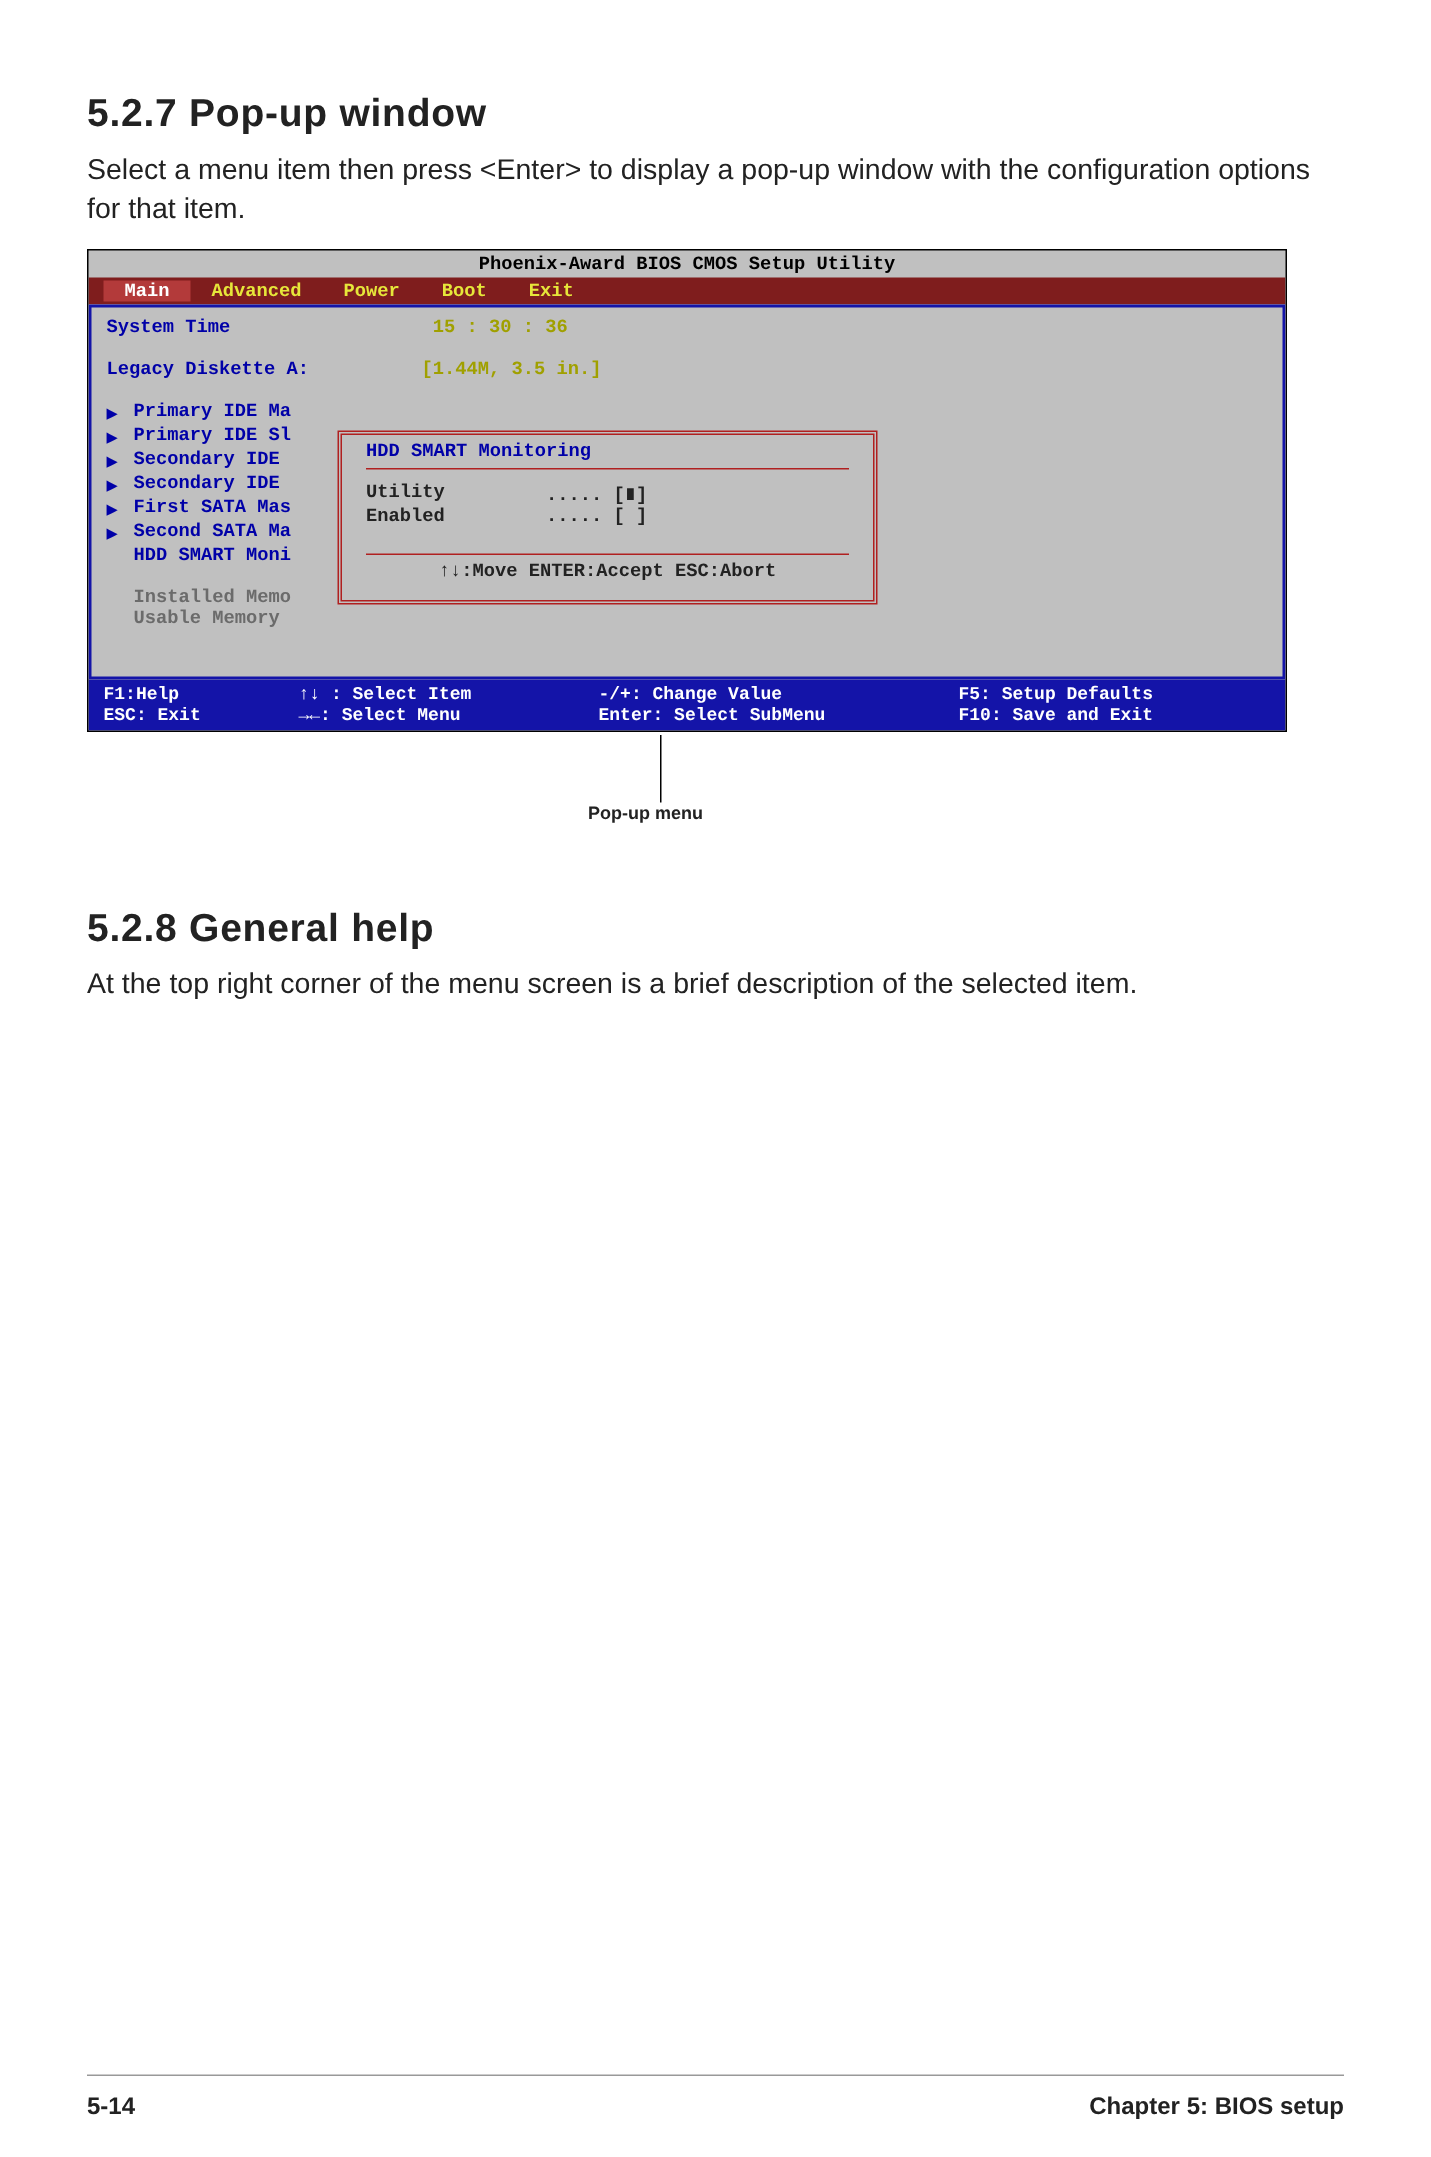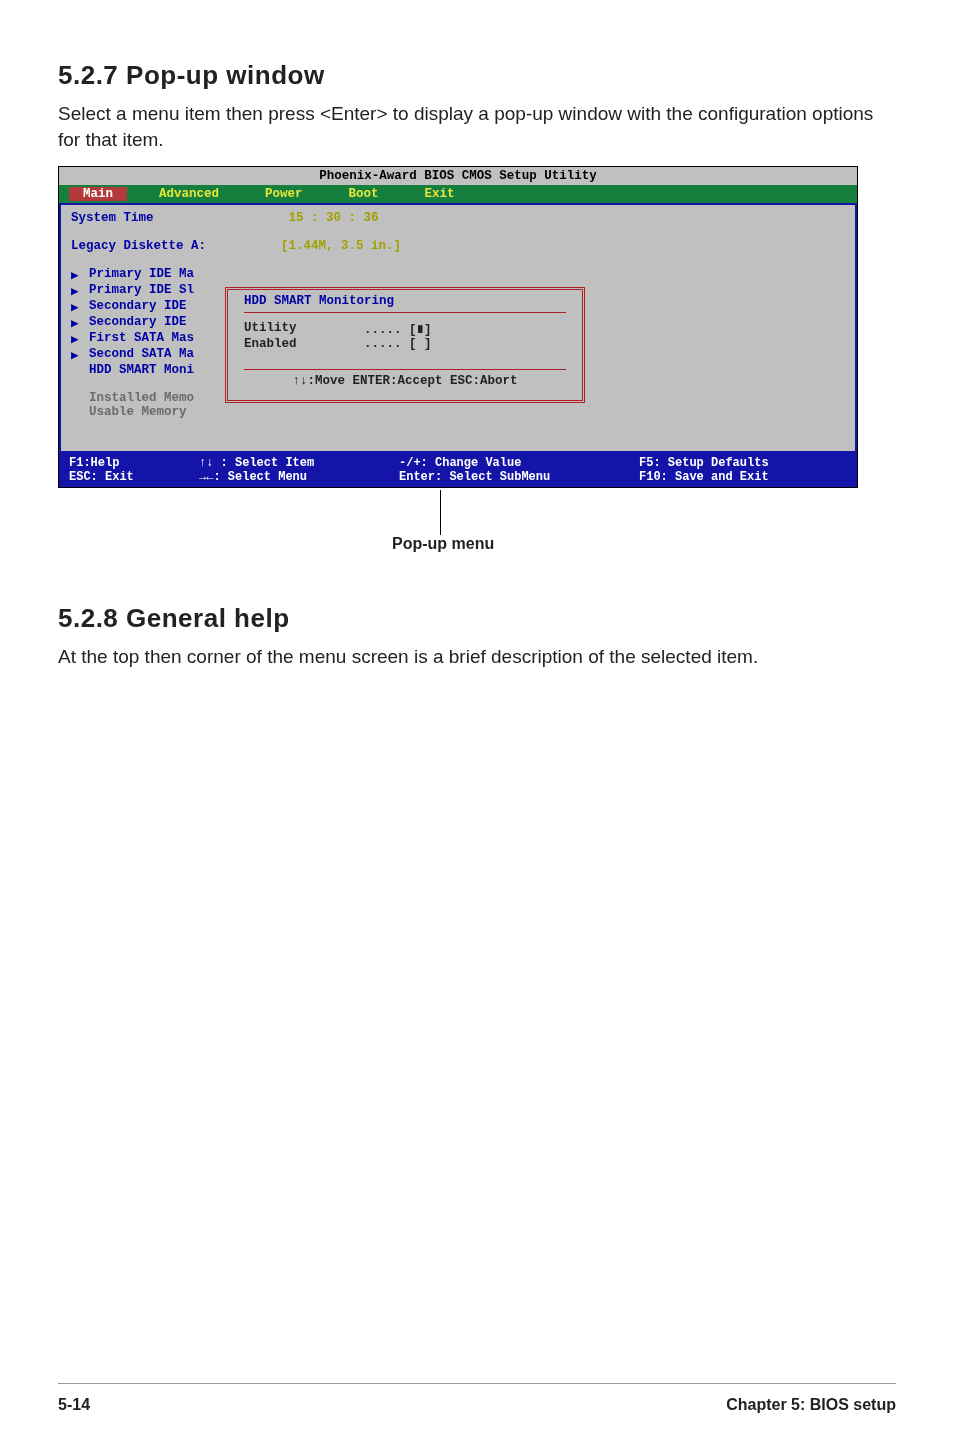--- a/index.html
+++ b/index.html
@@ -34,24 +34,23 @@
     font-weight: bold;
     overflow: hidden;
   }
   .bios-title {
     text-align: center;
     padding: 2px 0;
     color: #000;
   }
   .bios-menubar {
     display: flex;
-    background: #15803d;
+    background: #7f1d1d;
     color: #e6e63a;
     padding: 2px 10px;
-    gap: 18px;
   }
   .bios-menubar span { padding: 0 14px; }
   .bios-menubar .active {
     background: #b33a3a;
     color: #fff;
   }
   .bios-body {
     display: flex;
     background: #c0c0c0;
     border-top: 2px solid #1414a8;
@@ -128,21 +127,21 @@
     top: 490px;
     left: 440px;
     width: 1px;
     height: 45px;
     background: #000;
   }
   .callout-text {
     position: absolute;
     top: 535px;
     left: 392px;
-    font-size: 16px;
+    font-size: 12px;
     font-weight: 900;
   }
   .section2 {
     margin-top: 115px;
   }
   .footer-line {
     position: absolute;
     bottom: 54px;
     left: 58px;
     right: 58px;
@@ -220,20 +219,20 @@
       <span class="c4">F10: Save and Exit</span>
     </div>
   </div>
 </div>
 
 <div class="callout-line"></div>
 <div class="callout-text">Pop-up menu</div>
 
 <div class="section2">
   <div class="heading">5.2.8  General help</div>
-  <div class="para">At the top then corner of the menu screen is a brief description of the selected item.</div>
+  <div class="para">At the top right corner of the menu screen is a brief description of the selected item.</div>
 </div>
 
 <div class="footer-line"></div>
 <div class="footer">
   <span>5-14</span>
   <span>Chapter 5: BIOS setup</span>
 </div>
 
 </body></html>

